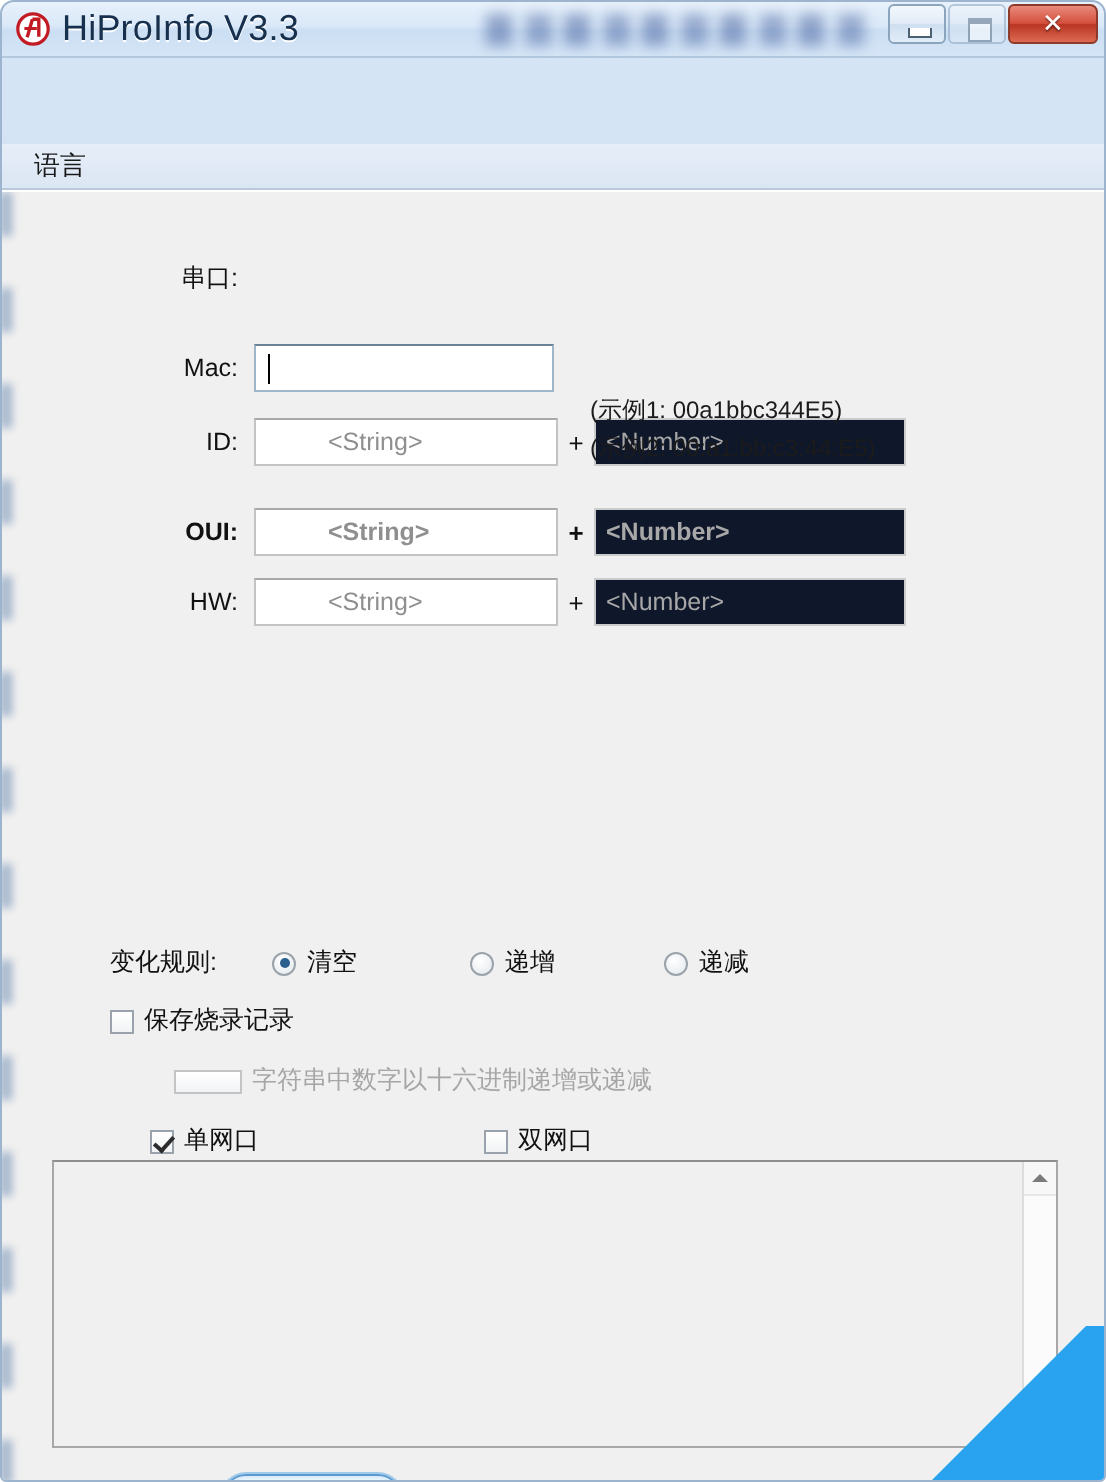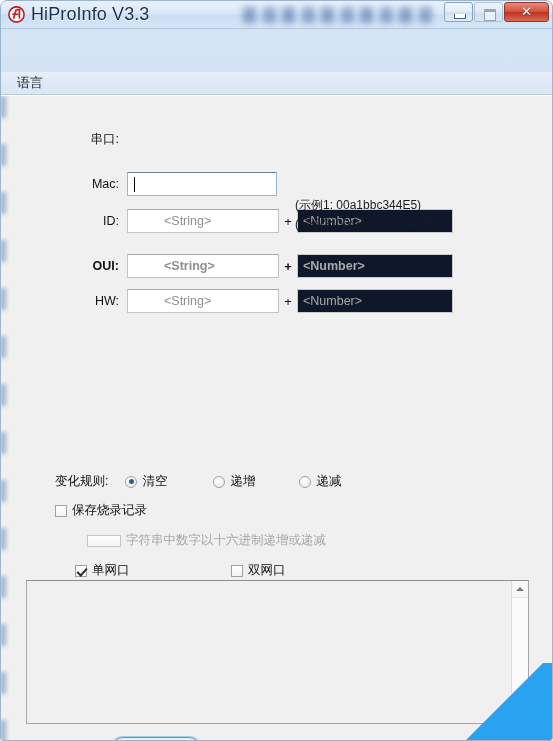--- a/index.html
+++ b/index.html
@@ -262,20 +262,21 @@
   
   .rules {
     position: absolute;
     left: 0; top: 0; width: 100%;
   }
   .rule-row {
     position: absolute;
     display: flex;
     align-items: center;
     white-space: nowrap;
+    gap: 11px;
   }
   .rlabel {
     font-size: 12.5px;
     color: #111;
   }
   .radio {
     display: inline-flex;
     align-items: center;
     margin-right: 0;
     font-size: 12.5px;

